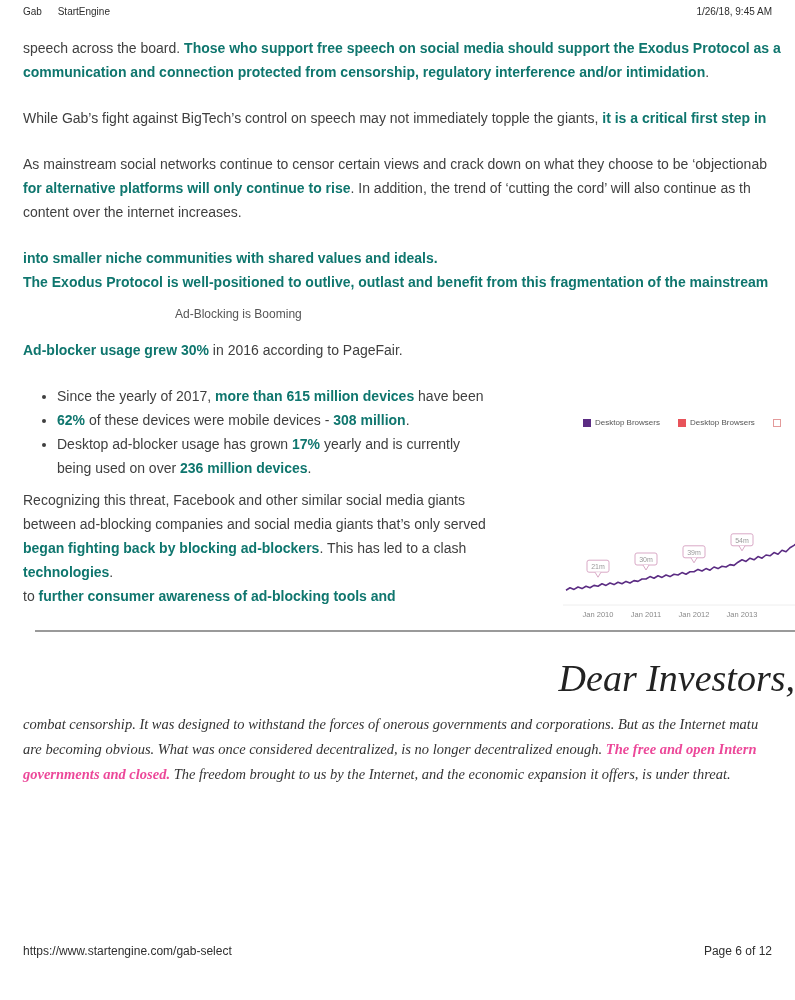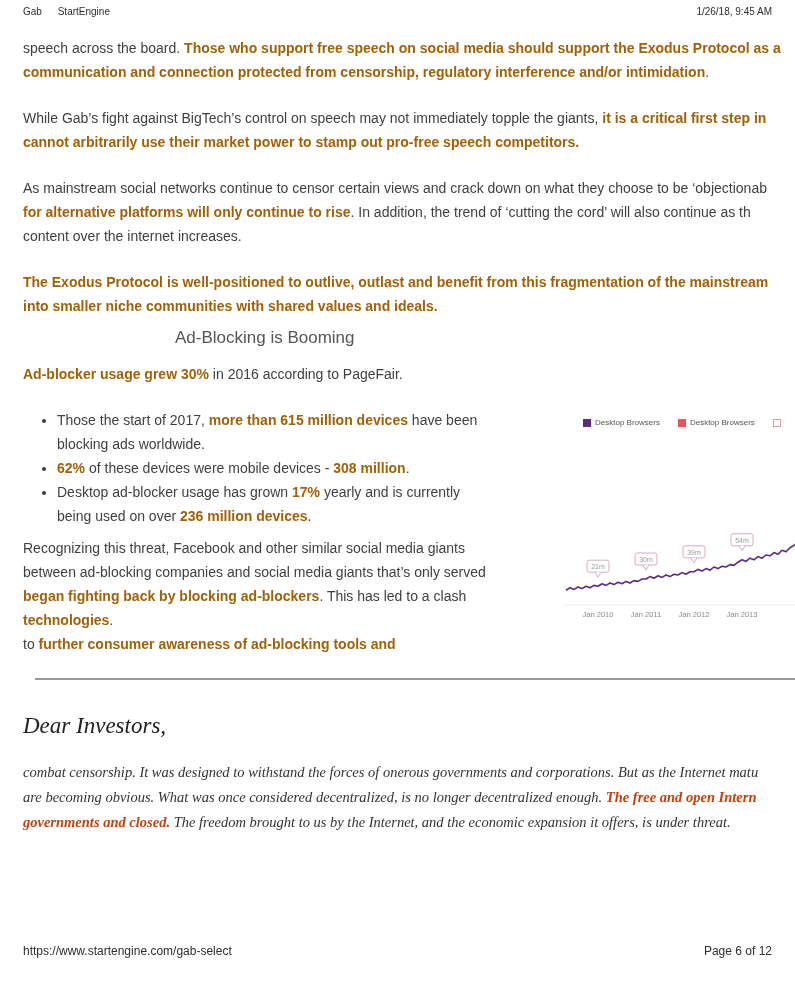--- a/index.html
+++ b/index.html
@@ -10,38 +10,38 @@
   }
   .print-header {
     position:absolute; top:6px; left:23px; right:23px;
     display:flex; justify-content:space-between; font-size:10px; color:#2e2e2e;
   }
   .ph-left span + span { margin-left:13px; }
   .content { position:absolute; top:36px; left:23px; right:0; font-size:14px; line-height:24px; }
   .line { display:block; white-space:nowrap; }
   .para { margin:0 0 22px 0; }
   .para.tight { margin-bottom:8px; }
-  .b { font-weight:bold; color:#a16207; }
+  .b { font-weight:bold; color:#0f766e; }
   .section-heading {
-    font-size:17px; font-weight:normal; color:#555;
+    font-size:12px; font-weight:normal; color:#555;
     margin:0 0 12px 152px; line-height:24px;
   }
   ul.bullets { list-style:disc; margin:22px 0 8px 0; padding-left:34px; max-width:545px; }
   ul.bullets li { color:#3f3f3f; }
   .para6 { margin-top:8px; max-width:545px; }
   .divider { border:none; border-top:2px solid #9a9a9a; margin:14px -40px 26px 12px; }
   .investors-heading {
     font-family:"Liberation Serif", serif; font-style:italic; font-weight:normal;
-    font-size:23px; line-height:40px; color:#222; margin:0 0 14px 0;
+    font-size:38px; line-height:40px; color:#222; margin:0 0 14px 0;text-align:right;
   }
   .italic-para {
     font-family:"Liberation Serif", serif; font-style:italic;
     font-size:14.5px; line-height:25px; color:#333; margin:0;
   }
-  .italic-para .b { font-weight:bold; color:#c2410c; }
+  .italic-para .b { font-weight:bold; color:#ec4899; }
   .print-footer {
     position:absolute; bottom:14px; left:23px; right:23px;
     display:flex; justify-content:space-between; font-size:12px; color:#2e2e2e;
   }
   
   .chart { position:absolute; top:418px; left:563px; width:240px; }
   .legend {
     display:flex; align-items:center; gap:18px;
     margin:0 0 2px 20px; font-size:8px; color:#555; white-space:nowrap;
   }
@@ -70,44 +70,42 @@
 
   <div class="content">
 
     <p class="para">
       <span class="line"><span>speech across the board.  </span><span class="b">Those who support free speech on social media should support the Exodus Protocol as a</span></span>
       <span class="line"><span class="b">communication and connection protected from censorship, regulatory interference and/or intimidation</span><span>.</span></span>
     </p>
 
     <p class="para">
       <span class="line"><span>While Gab’s fight against BigTech’s control on speech may not immediately topple the giants, </span><span class="b">it is a critical first step in</span></span>
-      <span class="line"><span class="b">cannot arbitrarily use their market power to stamp out pro-free speech competitors.</span></span>
     </p>
 
     <p class="para">
       <span class="line"><span>As mainstream social networks continue to censor certain views and crack down on what they choose to be ‘objectionab</span></span>
       <span class="line"><span class="b">for alternative platforms will only continue to rise</span><span>.  In addition, the trend of ‘cutting the cord’ will also continue as th</span></span>
       <span class="line"><span>content over the internet increases.</span></span>
     </p>
 
     <p class="para tight">
+      <span class="line"><span class="b">into smaller niche communities with shared values and ideals.</span></span>
       <span class="line"><span class="b">The Exodus Protocol is well-positioned to outlive, outlast and benefit from this fragmentation of the mainstream</span></span>
-      <span class="line"><span class="b">into smaller niche communities with shared values and ideals.</span></span>
     </p>
 
     <h2 class="section-heading">Ad-Blocking is Booming</h2>
 
     <p class="para tight">
       <span class="line"><span class="b">Ad-blocker usage grew 30%</span><span> in 2016 according to PageFair.</span></span>
     </p>
 
     <ul class="bullets">
       <li>
-        <span class="line"><span>Those the start of 2017, </span><span class="b">more than 615 million devices</span><span> have been</span></span>
-        <span class="line"><span>blocking ads worldwide.</span></span>
+        <span class="line"><span>Since the yearly of 2017, </span><span class="b">more than 615 million devices</span><span> have been</span></span>
       </li>
       <li>
         <span class="line"><span class="b">62%</span><span> of these devices were mobile devices - </span><span class="b">308 million</span><span>.</span></span>
       </li>
       <li>
         <span class="line"><span>Desktop ad-blocker usage has grown </span><span class="b">17%</span><span> yearly and is currently</span></span>
         <span class="line"><span>being used on over </span><span class="b">236 million devices</span><span>.</span></span>
       </li>
     </ul>
 

